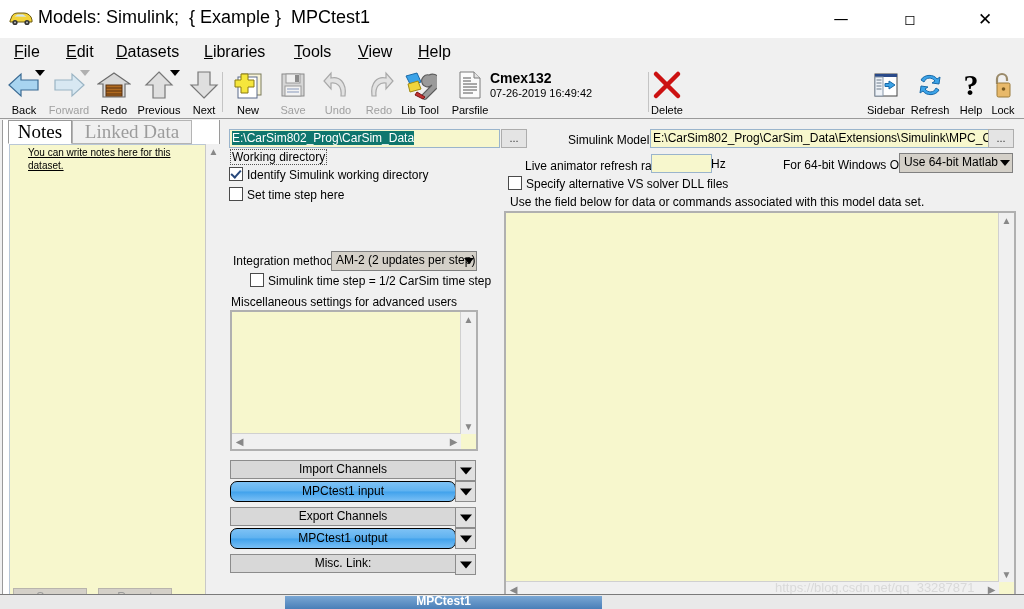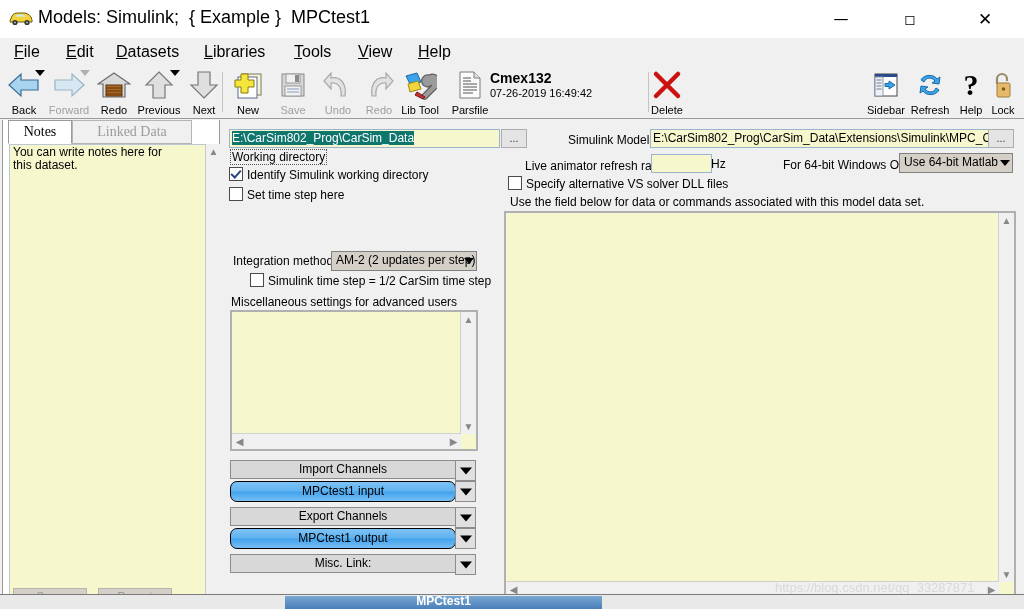--- a/index.html
+++ b/index.html
@@ -39,29 +39,29 @@
            border-right:5px solid transparent;border-top:6px solid #000;}
   .tbcaret.dim{border-top-color:#b0b0b0;}
   .parsinfo{position:absolute;top:4px;}
   .parsname{font-size:14px;font-weight:bold;line-height:16px;}
   .parsdate{font-size:11px;line-height:14px;}
 
   
   .leftpanel{position:absolute;left:2px;top:120px;width:216px;height:485px;background:#fff;
              border:1px solid #9a9a9a;border-top:none;}
   .tabstrip{position:absolute;left:0;top:0;width:216px;height:22px;}
-  .tab{position:absolute;top:0;height:22px;line-height:21px;font-size:14px;
+  .tab{position:absolute;top:0;height:22px;line-height:21px;font-size:19px;
        font-family:"Liberation Serif",serif;text-align:center;cursor:default;}
   .tab.active{background:#fff;border:1px solid #9a9a9a;border-bottom:1px solid #fff;
               color:#000;z-index:3;}
   .tab.inactive{background:#f0f0f0;border:1px solid #b4b4b4;color:#9c9c9c;z-index:1;}
   .notesarea{position:absolute;left:6px;top:24px;width:196px;height:546px;
              background:#f7f7cd;border:1px solid #b9c7d6;overflow:hidden;}
-  .notestext{position:absolute;left:3px;top:1px;width:170px;font-size:12px;
-             line-height:13px;color:#000;}
+  .notestext{position:absolute;left:18px;top:1px;width:170px;font-size:10px;
+             line-height:13px;color:#000;text-decoration:underline;}
   .vsb{position:absolute;background:#f0f0f0;width:15px;}
   .vsb .arrow{position:absolute;left:0;width:15px;height:15px;text-align:center;
               line-height:15px;font-size:10px;color:#888;}
   .hsb{position:absolute;background:#f0f0f0;height:15px;}
   .hsb .arrow{position:absolute;top:0;width:15px;height:15px;text-align:center;
               line-height:15px;font-size:10px;color:#888;}
   .btnflat{position:absolute;background:#d4d0c8;border:1px solid #b8b4ac;
            font-size:12px;text-align:center;color:#9a9a9a;cursor:default;}
 
   

